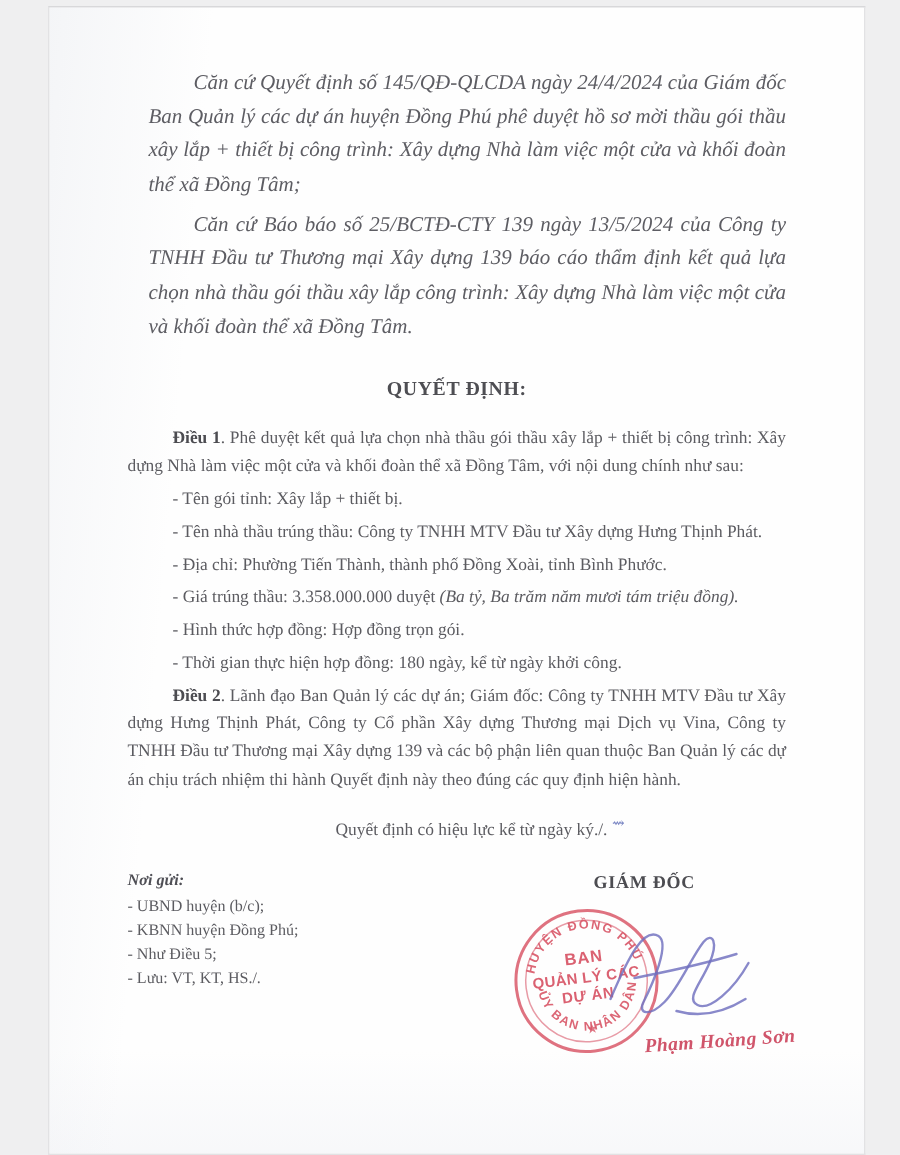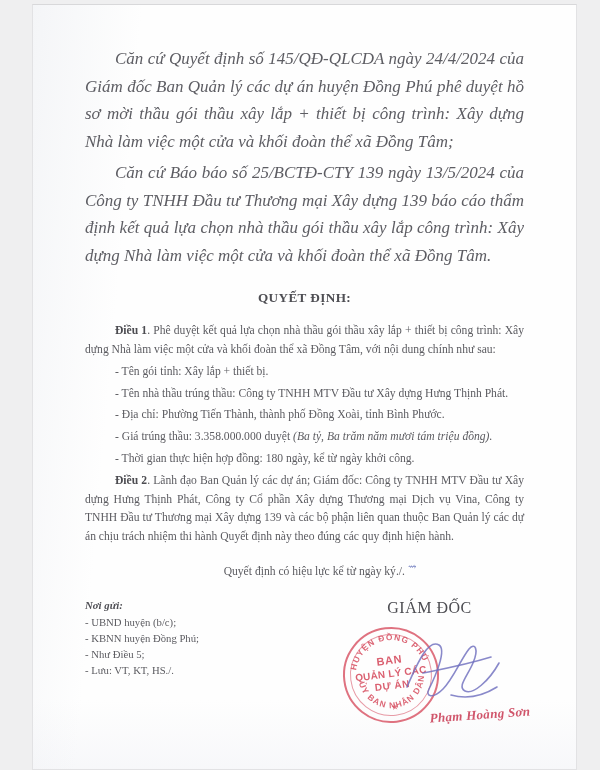--- a/index.html
+++ b/index.html
@@ -52,25 +52,25 @@
 
   
   .body-text {
     font-size: 11.6px;
     line-height: 1.62;
     text-align: justify;
     color: #5b5b60;
   }
   .recital {
     font-style: italic;
-    font-size: 17px;
+    font-size: 14px;
     line-height: 1.62;
     text-align: justify;
     text-indent: 30px;
-    margin: 0 0 4px 0;
+    margin: 0 0 4px 14px;
     color: #5d5d63;
   }
   .decision-heading {
     text-align: center;
     font-weight: bold;
     font-size: 13.2px;
     letter-spacing: 0.4px;
     margin: 21px 0 16px 0;
     color: #4e4e53;
   }
@@ -127,22 +127,22 @@
   .recipient-item {
     white-space: nowrap;
   }
   #signature-block {
     position: relative;
     flex: 1;
     text-align: center;
     padding-top: 1px;
   }
   #signature-title {
-    font-weight: normal;
-    font-size: 16px;
+    font-weight: bold;
+    font-size: 12px;
     letter-spacing: 0.5px;
     color: #4c4c51;
   }
   #signature-stage {
     position: relative;
     height: 112px;
     margin-top: 4px;
   }
 
   
@@ -241,20 +241,21 @@
       <p class="recital">Căn cứ Báo báo số 25/BCTĐ-CTY 139 ngày 13/5/2024 của Công ty TNHH Đầu tư Thương mại Xây dựng 139 báo cáo thẩm định kết quả lựa chọn nhà thầu gói thầu xây lắp công trình: Xây dựng Nhà làm việc một cửa và khối đoàn thể xã Đồng Tâm.</p>
 
       <div class="decision-heading">QUYẾT ĐỊNH:</div>
 
       <p class="body-text article"><span class="art-label">Điều 1</span><span>. Phê duyệt kết quả lựa chọn nhà thầu gói thầu xây lắp + thiết bị công trình: Xây dựng Nhà làm việc một cửa và khối đoàn thể xã Đồng Tâm, với nội dung chính như sau:</span></p>
 
       <p class="body-text bullet-line"><span>- Tên gói tỉnh: Xây lắp + thiết bị.</span></p>
       <p class="body-text bullet-line"><span>- Tên nhà thầu trúng thầu: Công ty TNHH MTV Đầu tư Xây dựng Hưng Thịnh Phát.</span></p>
       <p class="body-text bullet-line"><span>- Địa chỉ: Phường Tiến Thành, thành phố Đồng Xoài, tỉnh Bình Phước.</span></p>
       <p class="body-text bullet-line"><span>- Giá trúng thầu: 3.358.000.000 duyệt </span><span class="amount-words">(Ba tỷ, Ba trăm năm mươi tám triệu đồng).</span></p>
+      <p class="body-text bullet-line"><span>- Hình thức hợp đồng: Hợp đồng trọn gói.</span></p>
       <p class="body-text bullet-line"><span>- Thời gian thực hiện hợp đồng: 180 ngày, kể từ ngày khởi công.</span></p>
 
       <p class="body-text article"><span class="art-label">Điều 2</span><span>. Lãnh đạo Ban Quản lý các dự án; Giám đốc: Công ty TNHH MTV Đầu tư Xây dựng Hưng Thịnh Phát, Công ty Cổ phần Xây dựng Thương mại Dịch vụ Vina, Công ty TNHH Đầu tư Thương mại Xây dựng 139 và các bộ phận liên quan thuộc Ban Quản lý các dự án chịu trách nhiệm thi hành Quyết định này theo đúng các quy định hiện hành.</span></p>
 
       <p class="body-text effective-line"><span>Quyết định có hiệu lực kể từ ngày ký./.</span><span class="ink-mark">⇝</span></p>
 
       <div id="footer-row">
 
         <div id="recipients-block">
           <div id="recipients-title">Nơi gửi:</div>

